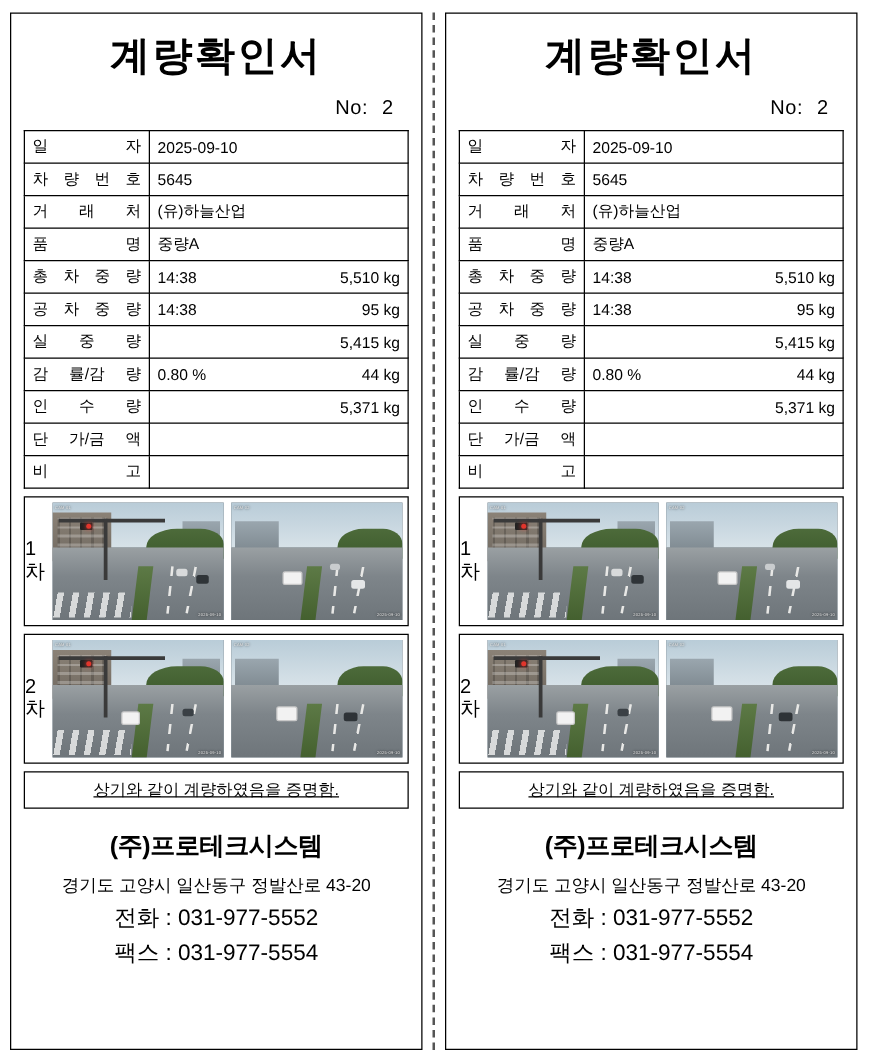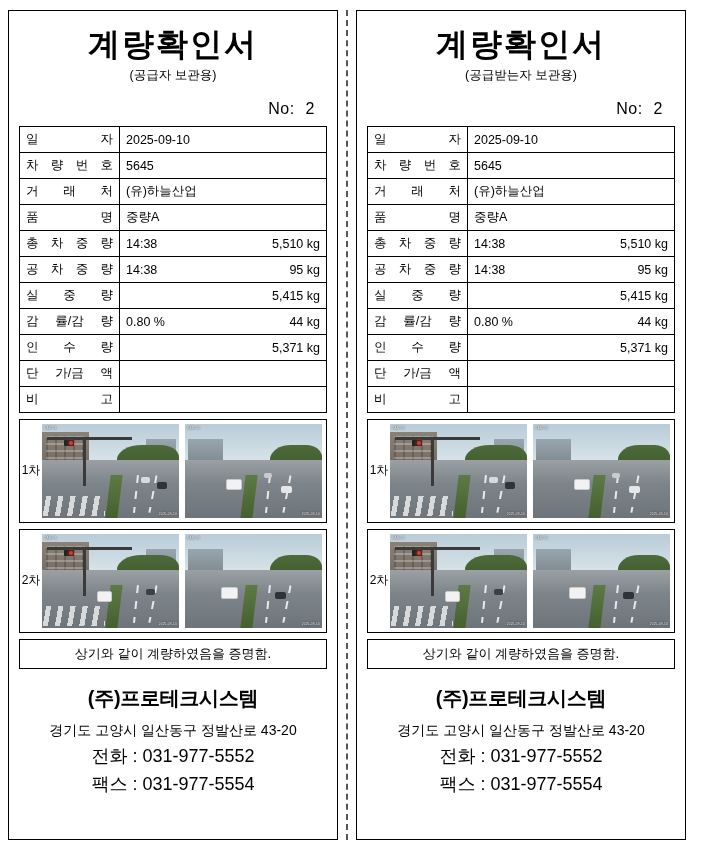--- a/index.html
+++ b/index.html
@@ -105,21 +105,21 @@
     align-items: stretch;
     height: 104px;
   }
   .img-label {
     width: 22px;
     flex: none;
     display: flex;
     flex-direction: column;
     align-items: center;
     justify-content: center;
-    font-size: 12px;
+    font-size: 16px;
     line-height: 1.15;
     border-right: 0px;
   }
   .img-pair {
     flex: 1;
     display: flex;
     flex-direction: row;
     gap: 6px;
     padding: 4px 4px 4px 0;
     box-sizing: border-box;
@@ -209,20 +209,21 @@
   .photo .stamp.b { top: auto; bottom: 2px; }
   .certify {
     width: 308px;
     margin: 6px auto 0 auto;
     border: 1px solid #000;
     box-sizing: border-box;
     height: 30px;
     line-height: 28px;
     text-align: center;
     font-size: 13px;
+    text-decoration: underline;
   }
   .footer {
     text-align: center;
     padding-top: 16px;
   }
   .company {
     font-size: 20px;
     font-weight: bold;
     letter-spacing: -0.3px;
   }
@@ -237,21 +238,20 @@
 </style>
 </head>
 <body>
 
 <div class="page">
 
   <div class="slip">
     <div class="slip-inner">
       <div class="title-block">
         <div class="title">계량확인서</div>
-        <div class="subtitle">(공급자 보관용)</div>
       </div>
 
       <div class="no-row">
         <span class="no-label">No:</span>
         <span>2</span>
       </div>
 
       <table class="info">
         <tbody>
           <tr>
@@ -419,21 +419,20 @@
       </div>
     </div>
   </div>
 
   <div class="divider"></div>
 
   <div class="slip">
     <div class="slip-inner">
       <div class="title-block">
         <div class="title">계량확인서</div>
-        <div class="subtitle">(공급받는자 보관용)</div>
       </div>
 
       <div class="no-row">
         <span class="no-label">No:</span>
         <span>2</span>
       </div>
 
       <table class="info">
         <tbody>
           <tr>

